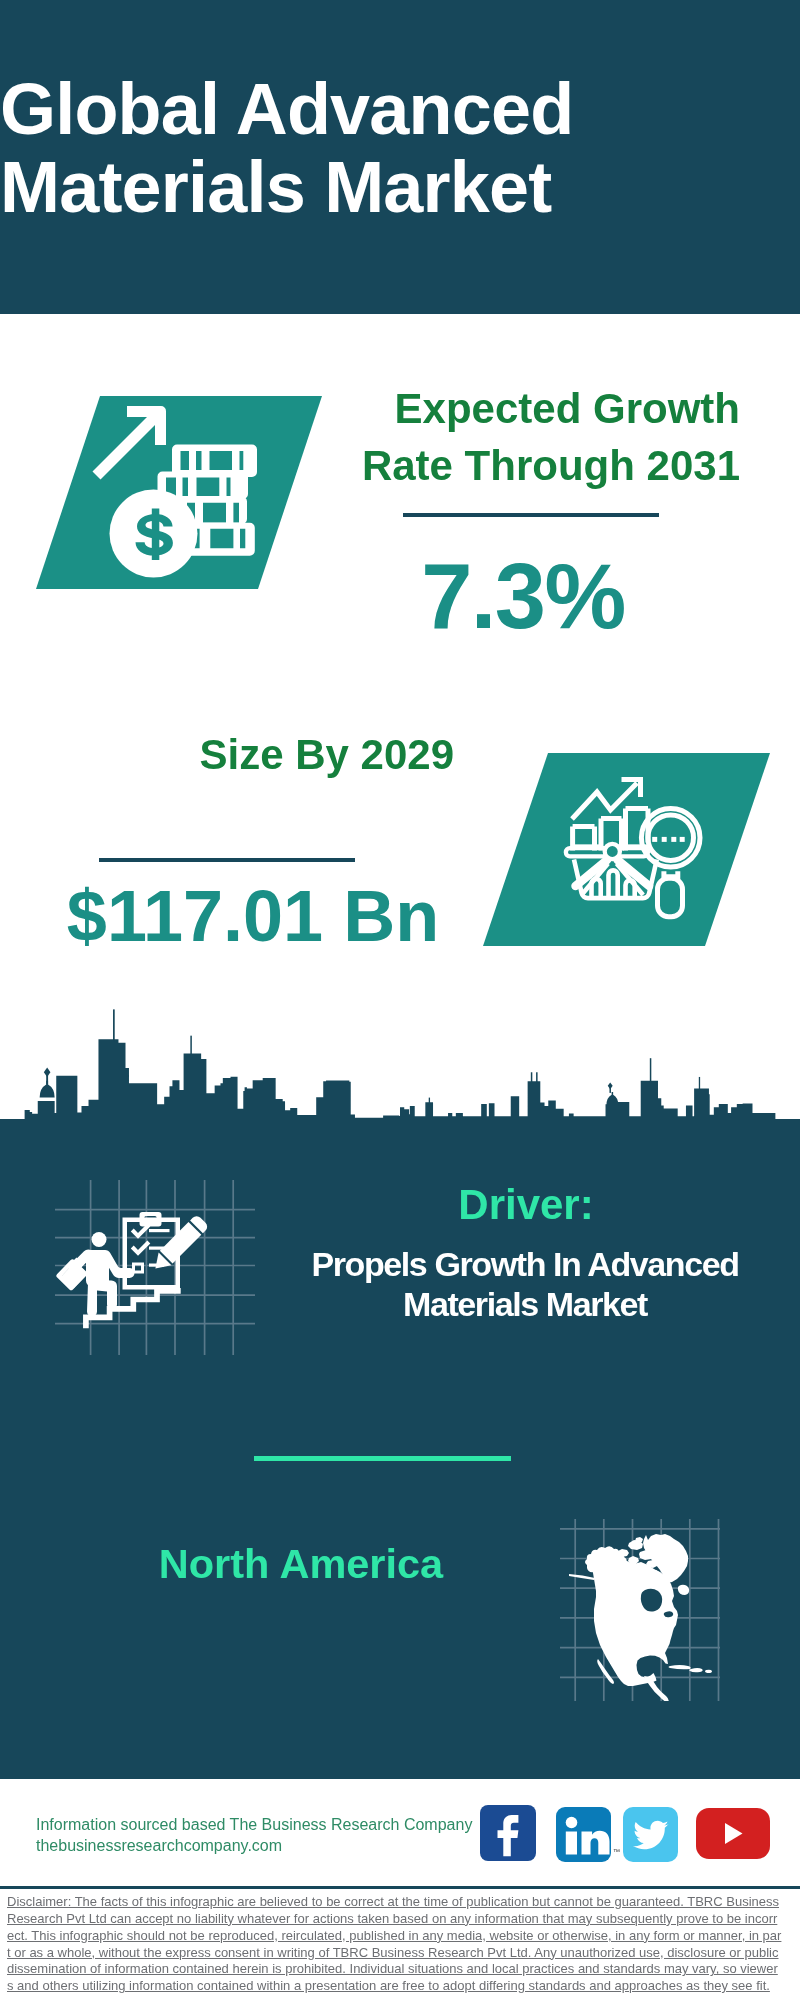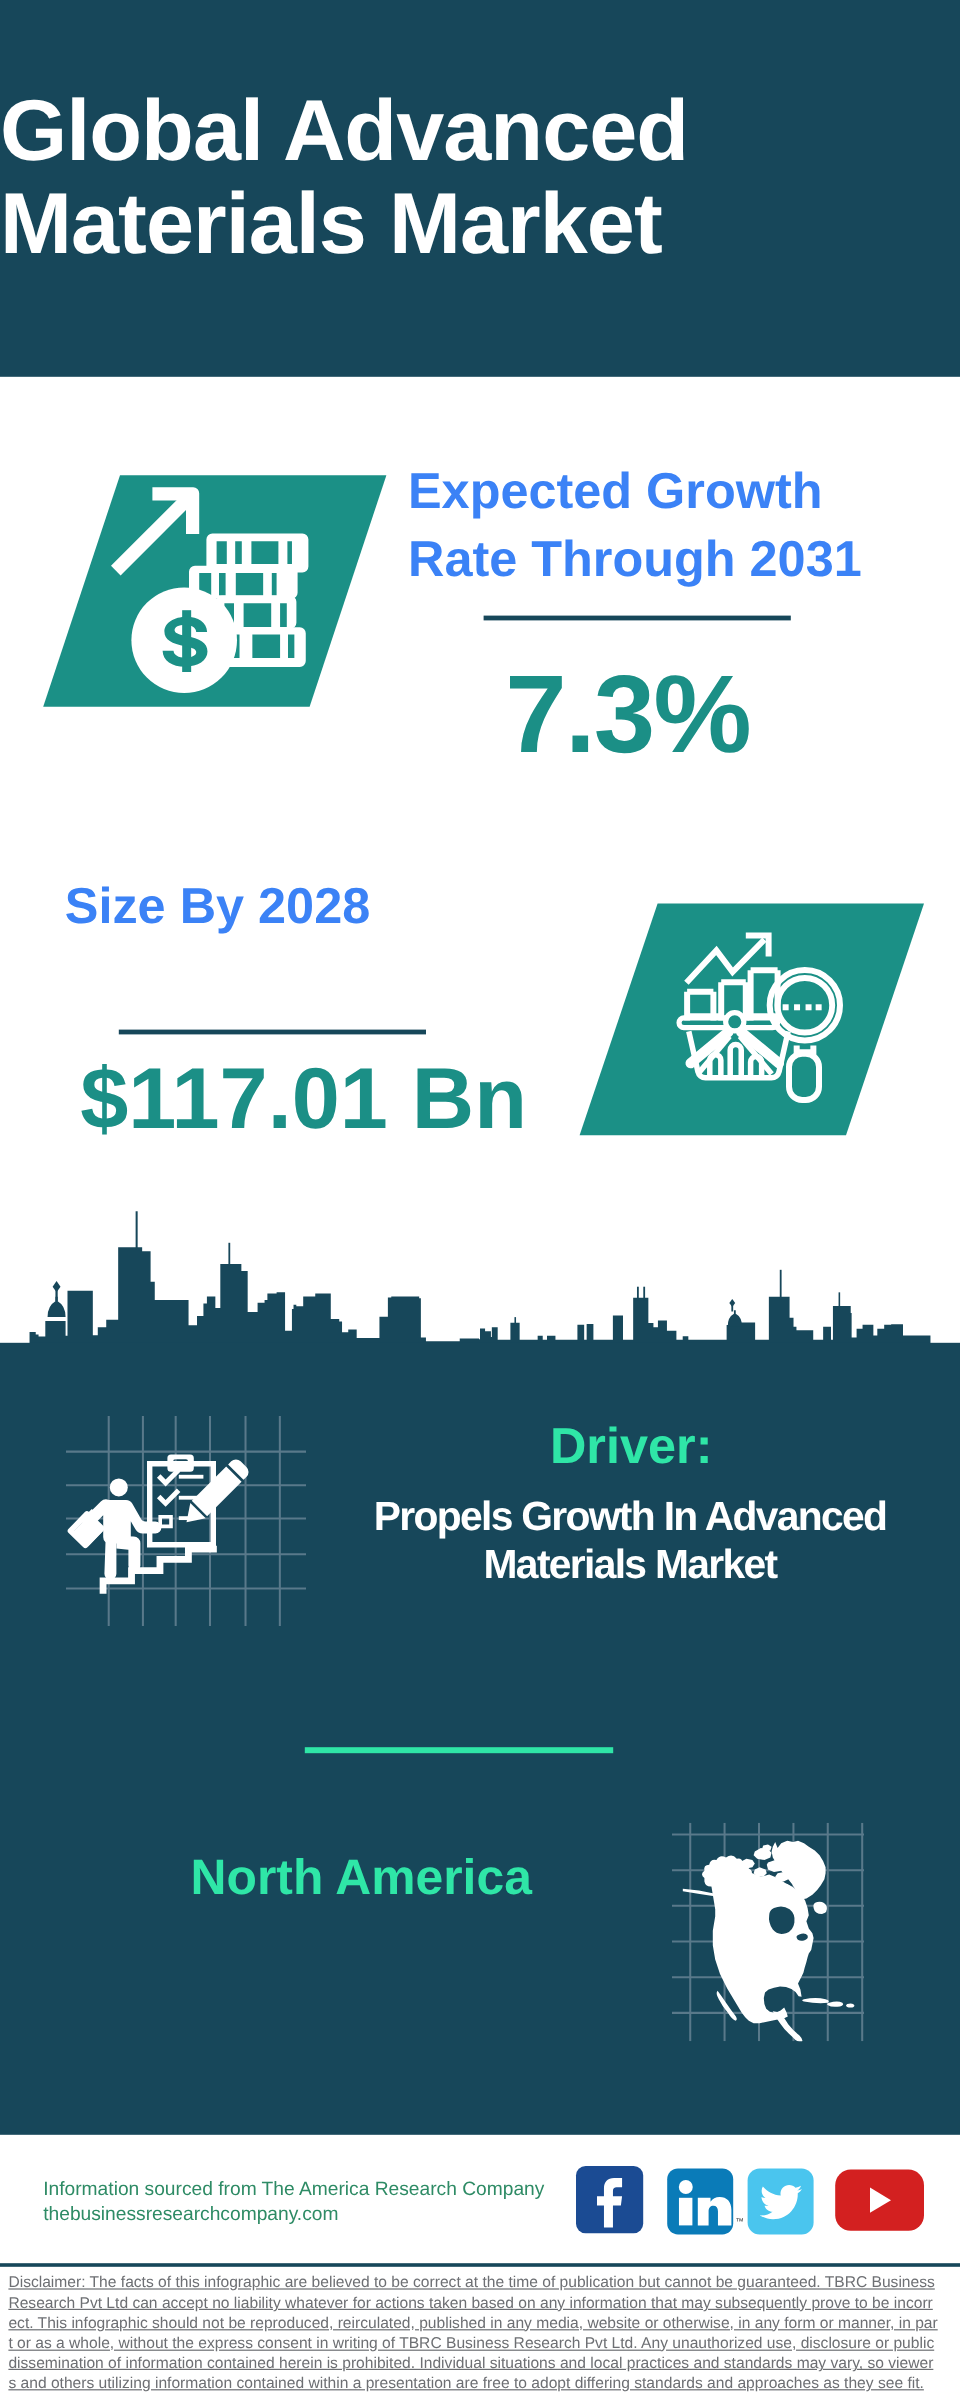--- a/index.html
+++ b/index.html
@@ -5,21 +5,21 @@
   html,body{margin:0;padding:0;}
   body{width:800px;height:2000px;background:#ffffff;font-family:"Liberation Sans",sans-serif;overflow:hidden;}
   .page{position:relative;width:800px;height:2000px;background:#ffffff;}
 
   
   .header{position:absolute;left:0;top:0;width:800px;height:314px;background:#17475a;}
   .header-title{position:absolute;left:0;top:70px;width:800px;text-align:left;color:#ffffff;
                 font-size:72px;font-weight:bold;line-height:78px;letter-spacing:-0.8px;}
 
   
-  .stat-head{position:absolute;color:#3b82f6;font-weight:bold;font-size:42px;line-height:57px;text-align:left;}
+  .stat-head{position:absolute;color:#15803d;font-weight:bold;font-size:42px;line-height:57px;text-align:right;}
   .stat-rule{position:absolute;background:#17475a;height:4px;}
   .stat-val{position:absolute;color:#1b8f86;font-weight:bold;text-align:center;}
 
   
   .darkblock{position:absolute;left:0;top:1119px;width:800px;height:660px;background:#17475a;}
   .skyline{position:absolute;left:0;top:1000px;width:800px;height:122px;}
 
   .driver-label{position:absolute;color:#2fe6a7;font-weight:bold;font-size:42px;text-align:center;line-height:42px;}
   .driver-text{position:absolute;color:#ffffff;font-weight:bold;font-size:34px;line-height:40px;text-align:center;letter-spacing:-1.4px;}
   .green-rule{position:absolute;background:#2fe6a7;}
@@ -74,21 +74,21 @@
     <div class="stat-head" style="left:340px;top:380px;width:400px;">
       <div>Expected Growth</div>
       <div>Rate Through 2031</div>
     </div>
     <div class="stat-rule" style="left:403px;top:513px;width:256px;"></div>
     <div class="stat-val" style="left:323px;top:550px;width:400px;font-size:92px;line-height:92px;letter-spacing:-1.5px;">7.3%</div>
   </div>
 
   <div>
     <div class="stat-head" style="left:54px;top:726px;width:400px;">
-      <div>Size By 2028</div>
+      <div>Size By 2029</div>
     </div>
     <div class="stat-rule" style="left:99px;top:858px;width:256px;"></div>
     <div class="stat-val" style="left:23px;top:880px;width:460px;font-size:72px;line-height:72px;white-space:nowrap;">$117.01 Bn</div>
 
     <svg style="position:absolute;left:477px;top:747px;" width="300" height="210" viewBox="0 0 300 210">
       <polygon points="71,6 293,6 228,199 6,199" fill="#1b9086"></polygon>
       <g fill="none" stroke="#ffffff" stroke-width="5" stroke-linecap="butt" stroke-linejoin="miter">
 
         <polyline points="95,72 120,45 133.5,63 160,36"></polyline>
         <polyline points="144.5,32.5 163.5,32.5 163.5,50"></polyline>
@@ -267,21 +267,21 @@
         <path d="M38,140 q3,4 7,10 q4,6 8,11 q2,3 0,4 q-3,-1 -6,-6 q-5,-6 -8,-12 q-3,-5 -1,-7 z"></path>
       </g>
     </svg>
     <div class="region-name" style="left:101px;top:1543px;width:400px;">North America</div>
     <div class="region-text" style="left:101px;top:1589px;width:400px;">
     </div>
   </div>
 
   <div>
     <div class="src" style="left:36px;top:1814px;width:450px;">
-      <div>Information sourced from The America Research Company</div>
+      <div>Information sourced based The Business Research Company</div>
       <div>thebusinessresearchcompany.com</div>
     </div>
     <div class="social" style="position:absolute;left:480px;top:1805px;">
       <a style="position:absolute;left:0;top:0;width:56px;height:56px;border-radius:8px;background:#1b4b93;display:block;">
         <svg width="56" height="57" viewBox="0 0 56 57">
           <path d="M23.3,51.2 V33 h-5.8 v-7.8 h5.8 v-6.6 c0,-5.2 3.1,-8.5 8.4,-8.5 h6.7 v7.7 h-4.5
                    c-2.1,0 -3.1,1.1 -3.1,3 v4.4 h7.6 l-1,7.8 h-6.6 v18.2 z" fill="#ffffff"></path>
         </svg>
       </a>
       <a style="position:absolute;left:76px;top:2px;width:55px;height:55px;border-radius:9px;background:#0a7bb8;display:block;">

